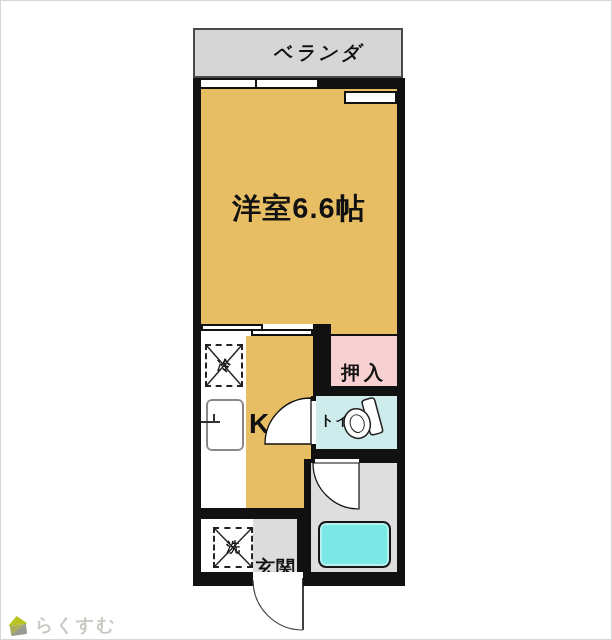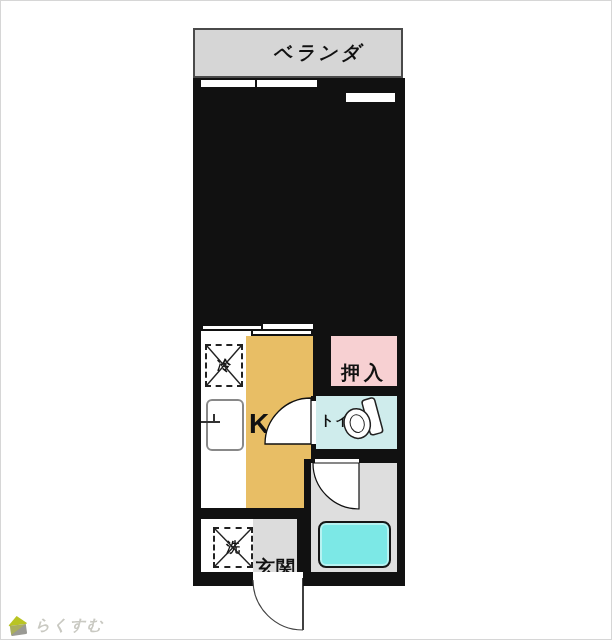--- a/index.html
+++ b/index.html
@@ -71,33 +71,36 @@
   .fixture-label{font-size:14px;font-weight:600;background:#fff;padding:0 1px;z-index:6;position:relative;}
   .sink{left:205px;top:398px;width:38px;height:52px;background:#fff;border:2px solid #888;
     border-radius:6px;z-index:3;}
   .k-label{left:233px;top:403px;width:50px;height:40px;font-size:28px;font-weight:600;z-index:5;}
 
   
   .overlay{left:0;top:0;width:612px;height:640px;z-index:5;pointer-events:none;}
 
   
   .watermark{left:5px;top:611px;height:26px;display:flex;align-items:center;gap:5px;z-index:7;}
-  .brand-text{font-size:15px;letter-spacing:2px;color:#c9c9c2;font-weight:600;font-style:italic;}
+  .brand-text{font-size:18px;letter-spacing:2px;color:#c9c9c2;font-weight:600;}
 </style>
 </head>
 <body>
 
 <div class="canvas">
 
   <div class="abs center veranda" style="background-color: rgb(214, 214, 214); padding-left: 40px;">
     <span class="veranda-label">ベランダ</span>
   </div>
 
   <div class="abs walls" style="background-color: rgb(17, 17, 17);"></div>
 
+  <div class="abs main-room" style="background-color: rgb(232, 190, 101);">
+    <div class="main-room-label">洋室6.6帖</div>
+  </div>
 
   <div class="abs window">
     <div class="window-tick"></div>
   </div>
 
   <div class="abs shelf"></div>
 
   <div class="abs slider-band"></div>
   <div class="abs slider-bar1"></div>
   <div class="abs slider-bar2"></div>

